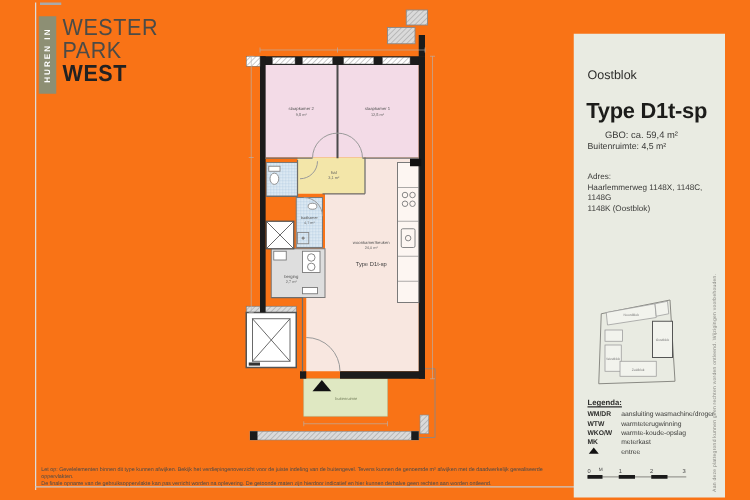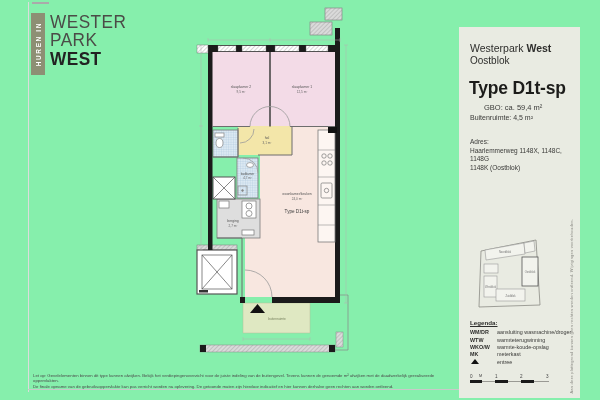--- a/index.html
+++ b/index.html
@@ -1,18 +1,18 @@
 <!DOCTYPE html>
 <html><head>
 <meta charset="utf-8">
 <style>
   * { margin:0; padding:0; box-sizing:border-box; }
   html,body { width:600px; height:400px; background:#ffffff; overflow:hidden;
     font-family:"Liberation Sans", sans-serif; -webkit-font-smoothing:antialiased; }
-  .page { position:relative; width:600px; height:400px; background:#86efac; }
+  .page { position:relative; width:600px; height:400px; background:#f97316; }
 
   
   .vline { position:absolute; left:28px; top:2px; width:1px; height:390px; background:#dcdcdc; }
   .hline { position:absolute; left:28px; top:389px; width:550px; height:1px; background:#c9c9c9; }
   .topdash { position:absolute; left:32px; top:2px; width:17px; height:2px; background:#aaa; }
 
   
   .logo { position:absolute; left:31px; top:13px; display:flex; }
   .logo-bar { width:14px; height:62px; background:#8d8f74; display:flex; align-items:center; justify-content:center; }
   .logo-bar span { writing-mode:vertical-rl; transform:rotate(180deg); color:#fff; font-size:6.5px; letter-spacing:1.6px; font-weight:600; }
@@ -223,23 +223,20 @@
       <text x="48" y="217">berging</text>
       <text x="48" y="221.5" font-size="3.1" fill="#666">2,7 m²</text>
       <text x="112" y="190">woonkamer/keuken</text>
       <text x="112" y="194.5" font-size="3.1" fill="#666">24,0 m²</text>
       <text x="112" y="208" font-size="4.6" fill="#3c3c3c">Type D1t-sp</text>
       <text x="92" y="315" font-size="3.2" fill="#77815e">buitenruimte</text>
     </g>
   </svg>
 
   <div class="panel">
-    <div class="p-name">
-      <span>Westerpark </span><b>West</b>
-    </div>
     <div class="p-city">Oostblok</div>
     <div class="p-type">Type D1t-sp</div>
     <div class="p-gbo">GBO: ca. 59,4 m²</div>
     <div class="p-buiten">Buitenruimte: 4,5 m²</div>
     <div class="p-adres">
       <div>Adres:</div>
       <div>Haarlemmerweg 1148X, 1148C, 1148G</div>
       <div>1148K  (Oostblok)</div>
     </div>
 

